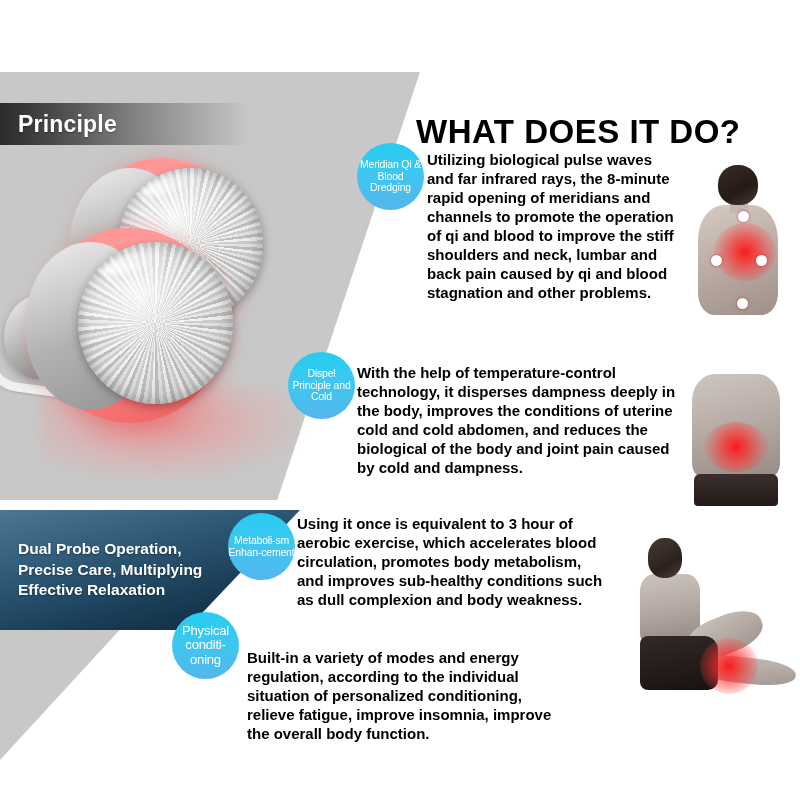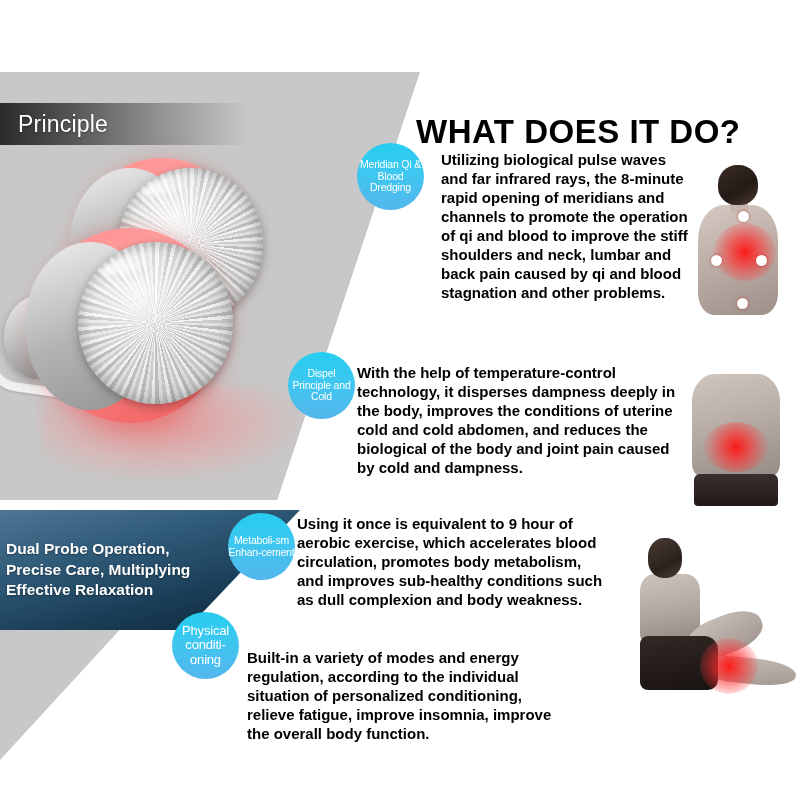--- a/index.html
+++ b/index.html
@@ -40,21 +40,21 @@
     top: 103px;
     width: 250px;
     height: 42px;
     background: linear-gradient(to right, #2b2b2b 0%, #4a4a4a 22%, #8c8c8c 60%, #c8c8c8 100%);
     display: flex;
     align-items: center;
   }
   .principle-banner .label {
     color: #ffffff;
     font-size: 23px;
-    font-weight: normal;
+    font-weight: bold;
     letter-spacing: 0.2px;
     margin-left: 18px;
     text-shadow: 0 1px 2px rgba(0,0,0,0.35);
   }
 
   
   .product-stage {
     position: absolute;
     left: 0;
     top: 150px;
@@ -146,21 +146,21 @@
     background: linear-gradient(165deg, #4c7694 0%, #2e5977 35%, #16374f 75%, #0f2b3f 100%);
     clip-path: polygon(0 0, 100% 0, 62% 100%, 0 100%);
     display: flex;
     align-items: center;
   }
   .tagline-panel .tagline-text {
     color: #ffffff;
     font-size: 15.5px;
     font-weight: bold;
     line-height: 1.33;
-    margin-left: 6px;
+    margin-left: 18px;
     width: 200px;
     text-shadow: 0 1px 2px rgba(0,0,0,0.4);
   }
 
   
   .lower-wedge {
     position: absolute;
     left: 0;
     top: 630px;
     width: 260px;
@@ -201,21 +201,21 @@
   }
   .feature-text {
     position: absolute;
     color: #000000;
     font-weight: bold;
     line-height: 1.27;
   }
 
   
   .feature-1 .badge { left: 357px; top: 143px; width: 67px; height: 67px; font-size: 10.5px; }
-  .feature-1 .feature-text { left: 441px; top: 150px; width: 252px; font-size: 15px; }
+  .feature-1 .feature-text { left: 427px; top: 150px; width: 252px; font-size: 15px; }
   
   .feature-2 .badge { left: 288px; top: 352px; width: 67px; height: 67px; font-size: 10.5px; }
   .feature-2 .feature-text { left: 357px; top: 363px; width: 324px; font-size: 15px; }
   
   .feature-3 .badge { left: 228px; top: 513px; width: 67px; height: 67px; font-size: 10.5px; }
   .feature-3 .feature-text { left: 297px; top: 514px; width: 310px; font-size: 15px; }
   
   .feature-4 .badge { left: 172px; top: 612px; width: 67px; height: 67px; font-size: 13px; }
   .feature-4 .feature-text { left: 247px; top: 648px; width: 320px; font-size: 15px; }
 
@@ -343,21 +343,21 @@
     <div class="feature-text">Utilizing biological pulse waves and far infrared rays, the 8-minute rapid opening of meridians and channels to promote the operation of qi and blood to improve the stiff shoulders and neck, lumbar and back pain caused by qi and blood stagnation and other problems.</div>
   </div>
 
   <div class="feature feature-2">
     <div class="badge">Dispel Principle and Cold</div>
     <div class="feature-text">With the help of temperature-control technology, it disperses dampness deeply in the body, improves the conditions of uterine cold and cold abdomen, and reduces the biological of the body and joint pain caused by cold and dampness.</div>
   </div>
 
   <div class="feature feature-3">
     <div class="badge">Metaboli-sm Enhan-cement</div>
-    <div class="feature-text">Using it once is equivalent to 9 hour of aerobic exercise, which accelerates blood circulation, promotes body metabolism, and improves sub-healthy conditions such as dull complexion and body weakness.</div>
+    <div class="feature-text">Using it once is equivalent to 3 hour of aerobic exercise, which accelerates blood circulation, promotes body metabolism, and improves sub-healthy conditions such as dull complexion and body weakness.</div>
   </div>
 
   <div class="feature feature-4">
     <div class="badge">Physical conditi-oning</div>
     <div class="feature-text">Built-in a variety of modes and energy regulation, according to the individual situation of personalized conditioning, relieve fatigue, improve insomnia, improve the overall body function.</div>
   </div>
 
   <div class="body-photo photo-back">
     <div class="back-torso"></div>
     <div class="neck"></div>

